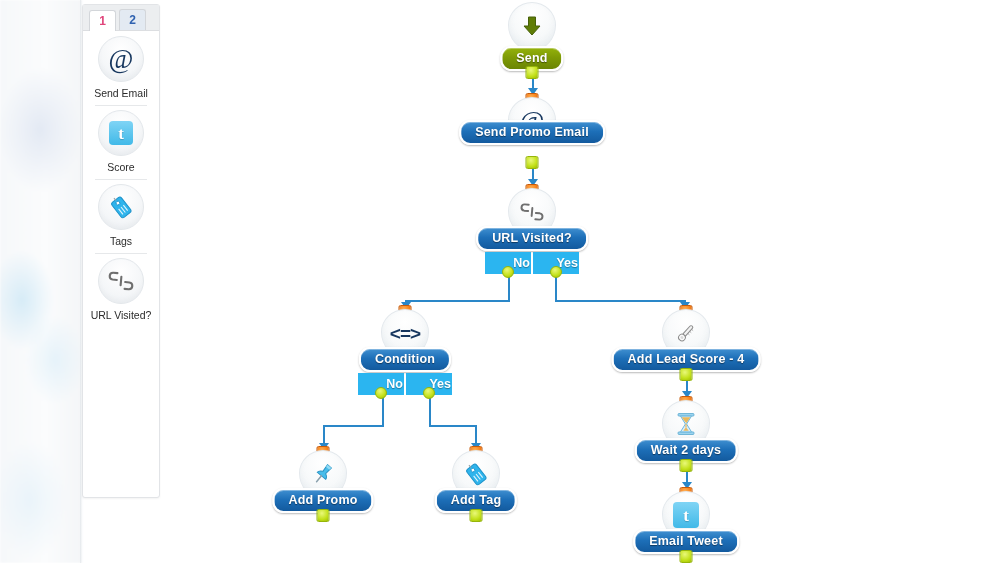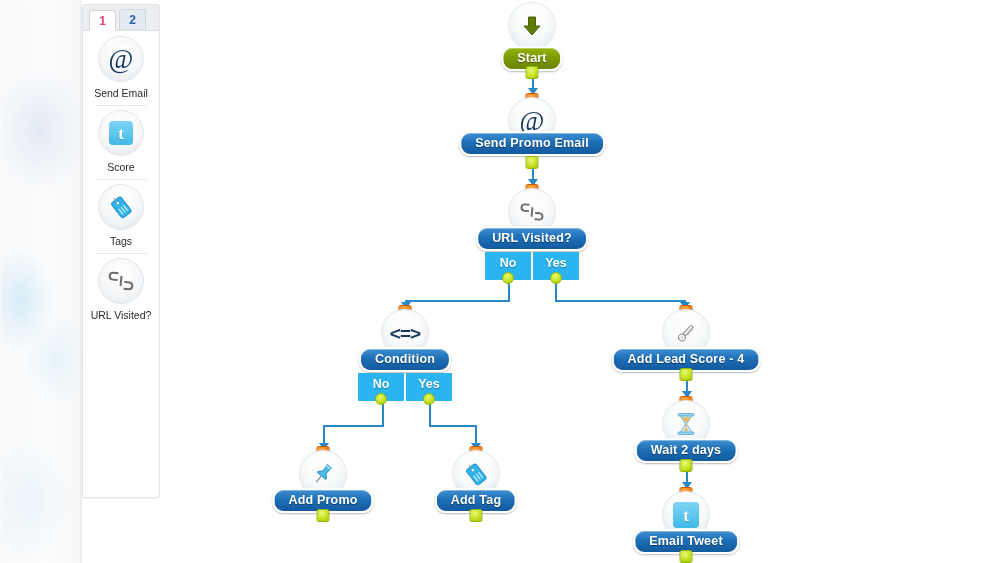--- a/index.html
+++ b/index.html
@@ -186,27 +186,27 @@
   
   .branches {
     position: absolute;
     left: 50%;
     transform: translateX(-50%);
     display: flex;
   }
   .branch {
     position: relative;
     width: 46px;
-    height: 28px;
+    height: 22px;
     background: #2bb5f0;
     border: 1px solid #2bb5f0;
     color: #ffffff;
     font-size: 12.5px;
     font-weight: bold;
-    text-align: center;
+    text-align: right;
     line-height: 20px;
     text-shadow: 0 1px 1px rgba(0,0,0,.35);
     box-sizing: border-box;
     cursor: pointer;
   }
   .branch + .branch { margin-left: 2px; }
   .branch .dot-out {
     bottom: -5px;
     width: 10px; height: 10px;
     border-radius: 50%;
@@ -359,30 +359,30 @@
 
   <div class="seg v" style="left:521px; top:463px; height:26px;"></div>
   <div class="arrow" style="left:517px; top:482px;"></div>
 
   <div class="node" style="left:367px; top:2px; width:0;">
     <div class="node-ico" style="top:0;">
       <svg width="26" height="26" viewBox="0 0 26 26">
         <path d="M9.5 4 L16.5 4 L16.5 13 L21 13 L13 22 L5 13 L9.5 13 Z" fill="#5f7d06" stroke="#46600a" stroke-width="1"></path>
       </svg>
     </div>
-    <div class="pill start" style="top:44px;">Start</div>
+    <div class="pill start" style="top:44px;">Send</div>
     <div class="dot-out" style="top:64px;"></div>
   </div>
 
   <div class="node" style="left:367px; top:93px; width:0;">
     <div class="dot-in" style="top:0;"></div>
     <div class="node-ico" style="top:4px;">
       <span class="g-at">@</span>
     </div>
-    <div class="pill" style="top:38px;">Send Promo Email</div>
+    <div class="pill" style="top:27px;">Send Promo Email</div>
     <div class="dot-out" style="top:63px;"></div>
   </div>
 
   <div class="node" style="left:367px; top:184px; width:0;">
     <div class="dot-in" style="top:0;"></div>
     <div class="node-ico" style="top:4px;">
       <svg width="26" height="26" viewBox="0 0 28 28">
         <g transform="rotate(-40 14 14)" fill="none" stroke="#6f6f6f" stroke-width="2.1" stroke-linecap="round">
           <path d="M11.5 10.5 L8.5 7.5 a3.4 3.4 0 0 1 4.8 -4.8 L16.3 5.7"></path>
           <path d="M16.5 17.5 L19.5 20.5 a3.4 3.4 0 0 1 -4.8 4.8 L11.7 22.3"></path>

